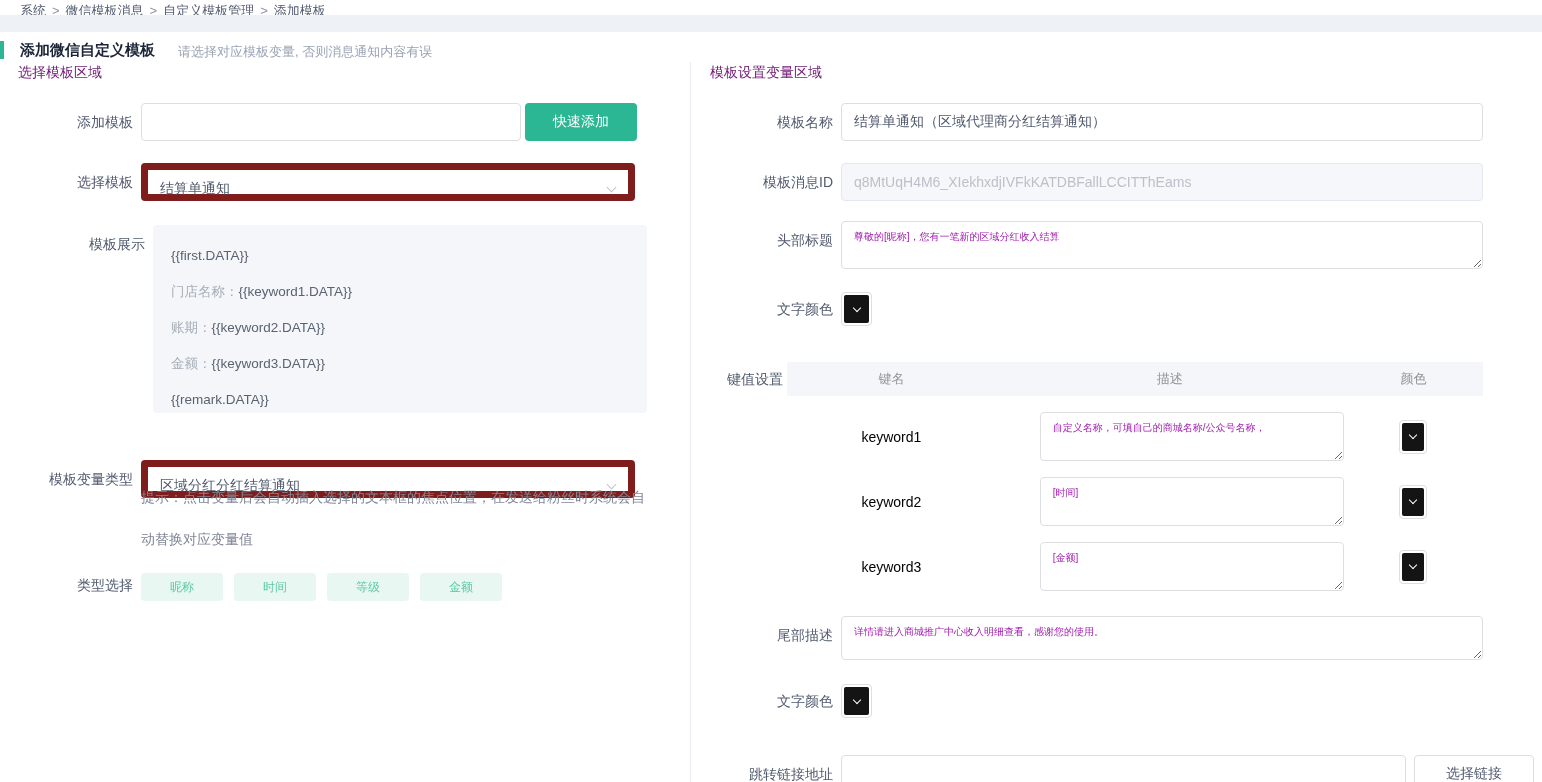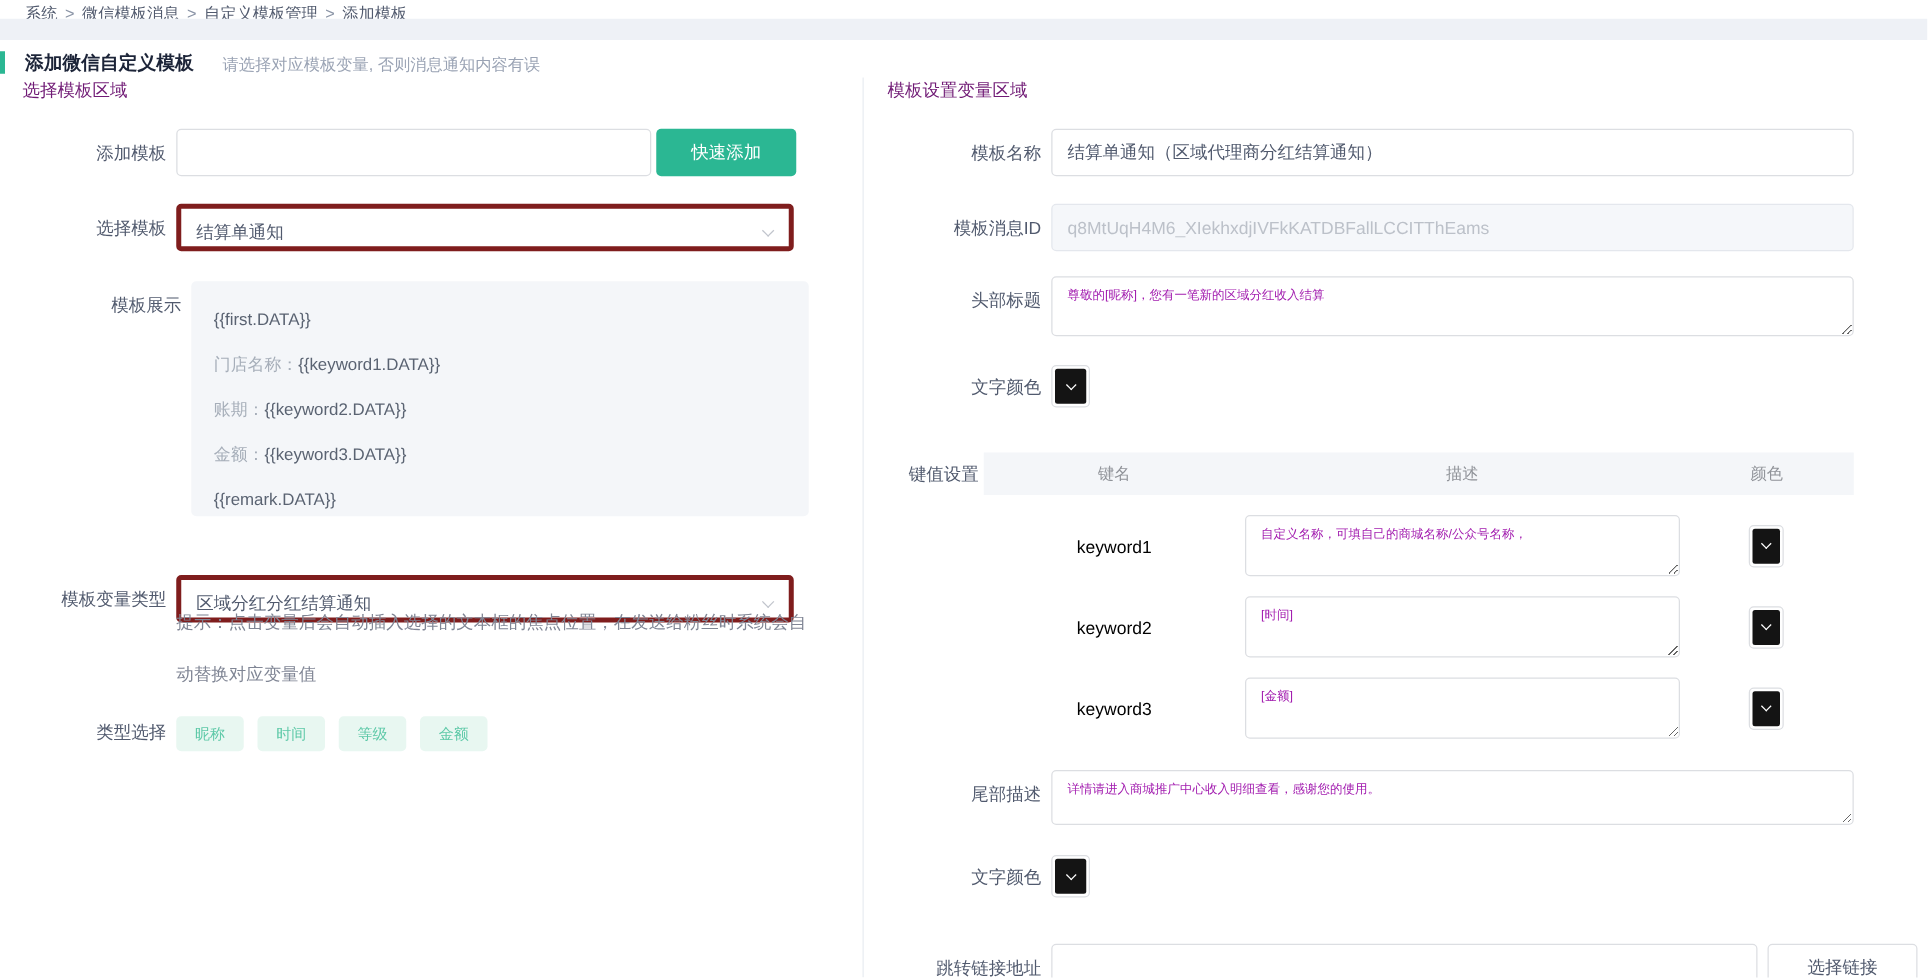--- a/index.html
+++ b/index.html
@@ -47,21 +47,21 @@
     width: 133px; flex: 0 0 133px; text-align: right;
     font-size: 14px; color: #515a6e; line-height: 38px; white-space: nowrap;
   }
   .ctrl { margin-left: 8px; }
   .tbox {
     height: 38px; border: 1px solid #dcdee2; border-radius: 4px;
     background: #fff; font-family: "Liberation Sans", sans-serif;
     font-size: 14px; color: #515a6e; padding: 0 12px; outline: none;
   }
   .selectbox {
-    position: relative; height: 38px; border: 4px solid #7f1d1d; border-radius: 4px;
+    position: relative; height: 38px; border: 7px solid #7f1d1d; border-radius: 4px;
     background: #fff; line-height: 36px; padding: 0 30px 0 12px;
     font-size: 14px; color: #515a6e; cursor: pointer;
   }
   .chev {
     display: inline-block; width: 7px; height: 7px;
     border-right: 1.5px solid #c0c4cc; border-bottom: 1.5px solid #c0c4cc;
     transform: rotate(45deg);
   }
   .selectbox .chev { position: absolute; right: 13px; top: 14px; }
   textarea.tarea {
@@ -95,41 +95,41 @@
   }
   .preview-box .pfx { color: #a6aeb9; }
   .preview-box .tok { color: #5a6372; }
   .tip-text {
     position: absolute; left: 141px; top: 476px; width: 505px;
     font-size: 14px; color: #808695; line-height: 42px;
   }
   .tags { display: flex; margin-top: 3px; }
   .tag {
     background: #e8f7f1; color: #5ec9a8; font-size: 12px;
-    padding: 8px 15px; border-radius: 4px; margin-right: 11px;
+    padding: 8px 29px; border-radius: 4px; margin-right: 11px;
     line-height: 1; cursor: pointer; white-space: nowrap;
   }
   
   .input-disabled {
     background: #f5f7fa !important; border-color: #e4e7ed !important;
     color: #bcc1c9 !important;
   }
   .kv-label { width: 83px; flex: 0 0 83px; }
   .kv-table { margin-left: 4px; width: 696px; }
   .kv-head {
     display: flex; height: 34px; background: #f4f6f9;
     font-size: 13px; color: #909399; align-items: center;
   }
   .kv-col-key { width: 30%; text-align: center; }
   .kv-col-desc { width: 50%; text-align: center; }
   .kv-col-color { width: 20%; text-align: center; }
   .kv-row { display: flex; align-items: center; margin-top: 16px; }
   .kv-row .keyname { font-size: 14px; color: #000000; }
   .kv-row .desc-wrap { display: flex; justify-content: center; }
-  .kv-row textarea { width: 386px; height: 49px; }
+  .kv-row textarea { width: 386px; height: 49px; margin-left: 44px; }
   .kv-row .color-wrap { display: flex; justify-content: center; }
 </style>
 </head>
 <body>
 
 <div class="breadcrumb">
   <span class="crumb">系统</span><span class="sep">&gt;</span><span class="crumb">微信模板消息</span><span class="sep">&gt;</span><span class="crumb">自定义模板管理</span><span class="sep">&gt;</span><span class="crumb">添加模板</span>
 </div>
 <div class="band"></div>
 

